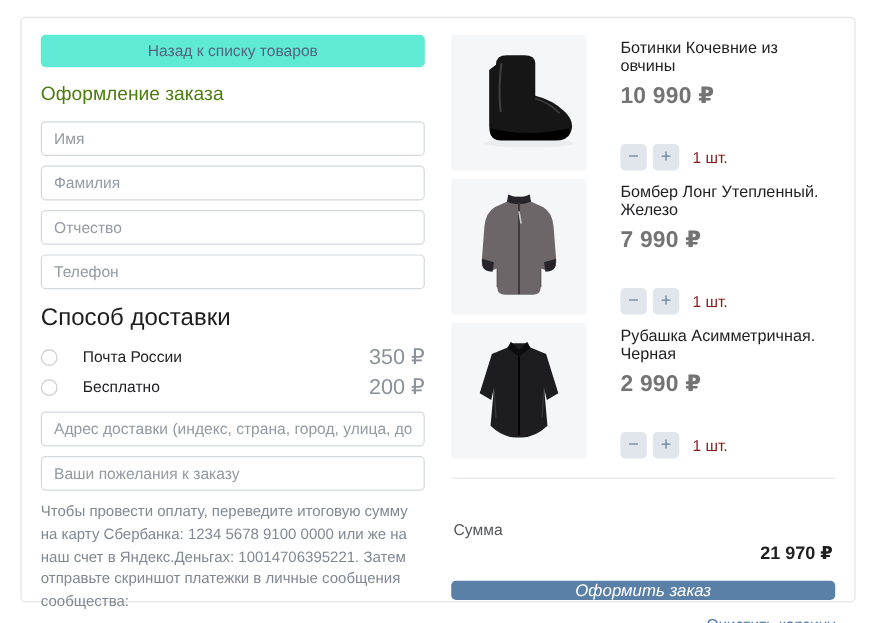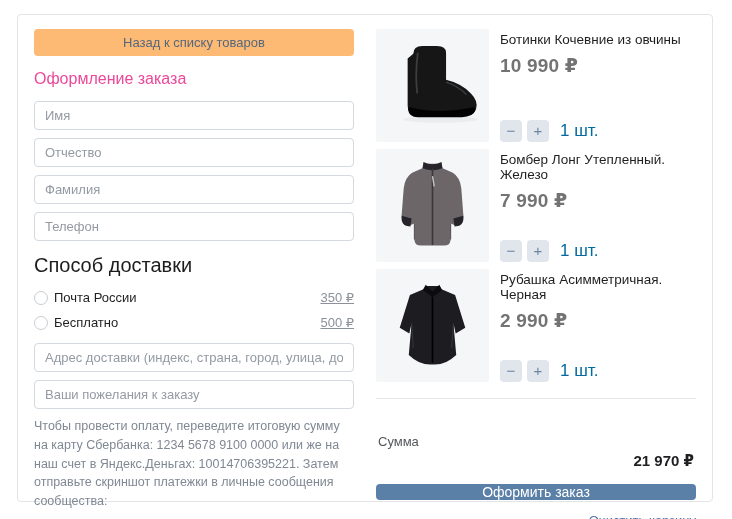--- a/index.html
+++ b/index.html
@@ -17,116 +17,116 @@
     border: 1px solid #e3e4e8;
     border-radius: 4px;
     display: flex;
     padding: 14px 16px 12px 16px;
     gap: 22px;
   }
   
   .col-left { width: 320px; flex: 0 0 320px; }
   .back-btn {
     display: block; width: 100%; height: 27px;
-    background: #fdba74; color: #55677d;
+    background: #5eead4; color: #55677d;
     border: none; border-radius: 4px;
     font-family: inherit; font-size: 13px;
     cursor: pointer;
   }
   .form-title {
-    font-size: 16px; font-weight: 500; color: #ec4899;
+    font-size: 16px; font-weight: 500; color: #4d7c0f;
     margin: 14px 0 13px 0;
   }
   .section-title {
     font-size: 20px; font-weight: 500; color: #1d1d1f;
     margin: 13px 0 8px 0;
   }
   .field {
     display: block; width: 100%; height: 29px;
     border: 1px solid #d3d9de; border-radius: 4px;
     padding: 0 10px; font-family: inherit; font-size: 13px;
     color: #ef4444; margin-bottom: 8px; background: #fff;
   }
   .field::placeholder { color: #939aa3; opacity: 1; }
   .radio-row {
     display: flex; align-items: center; height: 25px; cursor: pointer;
   }
   .radio-circle {
     width: 14px; height: 14px; border-radius: 50%;
     border: 1px solid #c9cdd2; background: #fff; flex: 0 0 14px;
   }
-  .radio-label { margin-left: 6px; color: #1f1f22; font-size: 13px; }
-  .radio-price { margin-left: auto; color: #8b919a; font-size: 13px; text-decoration: underline; }
+  .radio-label { margin-left: 21px; color: #1f1f22; font-size: 13px; }
+  .radio-price { margin-left: auto; color: #8b919a; font-size: 18px; }
   .mt6 { margin-top: 8px; }
   .payment-text {
     font-size: 12.5px; line-height: 1.5; color: #7f8893; margin-top: 2px;
   }
   
   .col-right { flex: 1; display: flex; flex-direction: column; }
-  .product { display: flex; gap: 11px; margin-bottom: 7px; }
+  .product { display: flex; gap: 28px; margin-bottom: 7px; }
   .thumb {
     width: 113px; height: 113px; flex: 0 0 113px;
     background: #f5f6f8; border-radius: 2px;
     display: flex; align-items: center; justify-content: center;
   }
   .thumb svg { width: 100%; height: 100%; display: block; }
   .pinfo { flex: 1; display: flex; flex-direction: column; height: 113px; }
   .ptitle { font-size: 13.5px; color: #1f1f22; margin-top: 3px; }
   .pprice { font-size: 19px; font-weight: 700; color: #737373; margin-top: 7px; letter-spacing: .2px; }
   .qty { margin-top: auto; display: flex; align-items: center; }
   .qbtn {
     width: 22px; height: 22px; border: none; border-radius: 4px;
     background: #e0e6ec; color: #6d86a3; font-family: inherit;
     font-size: 15px; line-height: 1; cursor: pointer;
     display: flex; align-items: center; justify-content: center;
     margin-right: 5px; padding-bottom: 2px;
   }
-  .qcount { margin-left: 6px; font-size: 17px; color: #0369a1; }
+  .qcount { margin-left: 6px; font-size: 13px; color: #7f1d1d; }
   .divider { border-top: 1px solid #e7e8ec; margin-top: 9px; }
   .summary {
     display: flex; align-items: center; padding: 13px 2px 14px 2px;
   }
   .slabel { font-size: 13px; color: #54575c; }
   .stotal { margin-left: auto; font-size: 15px; font-weight: 700; color: #1f1f22; margin-top: 40px; }
   .checkout-btn {
     display: block; width: 100%; height: 34px;
     background: #5b80a8; color: #fff; border: none; border-radius: 4px;
-    font-family: inherit; font-size: 14px; cursor: pointer;
+    font-family: inherit; font-size: 14px; cursor: pointer; font-style: italic;
   }
   .clear-link {
     display: block; text-align: right; margin-top: 13px;
     color: #4a76a8; font-size: 13px; text-decoration: none; cursor: pointer;
   }
 </style>
 </head>
 <body>
 
 <div class="card">
 
   <div class="col-left">
     <button class="back-btn">Назад к списку товаров</button>
 
     <h2 class="form-title">Оформление заказа</h2>
 
     <input class="field" type="text" placeholder="Имя" style="">
+    <input class="field" type="text" placeholder="Фамилия" style="">
     <input class="field" type="text" placeholder="Отчество" style="">
-    <input class="field" type="text" placeholder="Фамилия" style="">
     <input class="field" type="text" placeholder="Телефон" style="">
 
     <h3 class="section-title">Способ доставки</h3>
 
     <div class="radio-row">
       <span class="radio-circle"></span>
       <span class="radio-label">Почта России</span>
       <span class="radio-price">350 ₽</span>
     </div>
     <div class="radio-row">
       <span class="radio-circle"></span>
       <span class="radio-label">Бесплатно</span>
-      <span class="radio-price">500 ₽</span>
+      <span class="radio-price">200 ₽</span>
     </div>
 
     <input class="field mt6" type="text" placeholder="Адрес доставки (индекс, страна, город, улица, дом, квартира)" style="">
     <input class="field" type="text" placeholder="Ваши пожелания к заказу" style="">
 
     <p class="payment-text"><span>Чтобы провести оплату, переведите итоговую сумму на карту Сбербанка: 1234 5678 9100 0000 или же на наш счет в Яндекс.Деньгах: 10014706395221. Затем отправьте скриншот платежки в личные сообщения сообщества: </span></p>
   </div>
 
   <div class="col-right">
 

